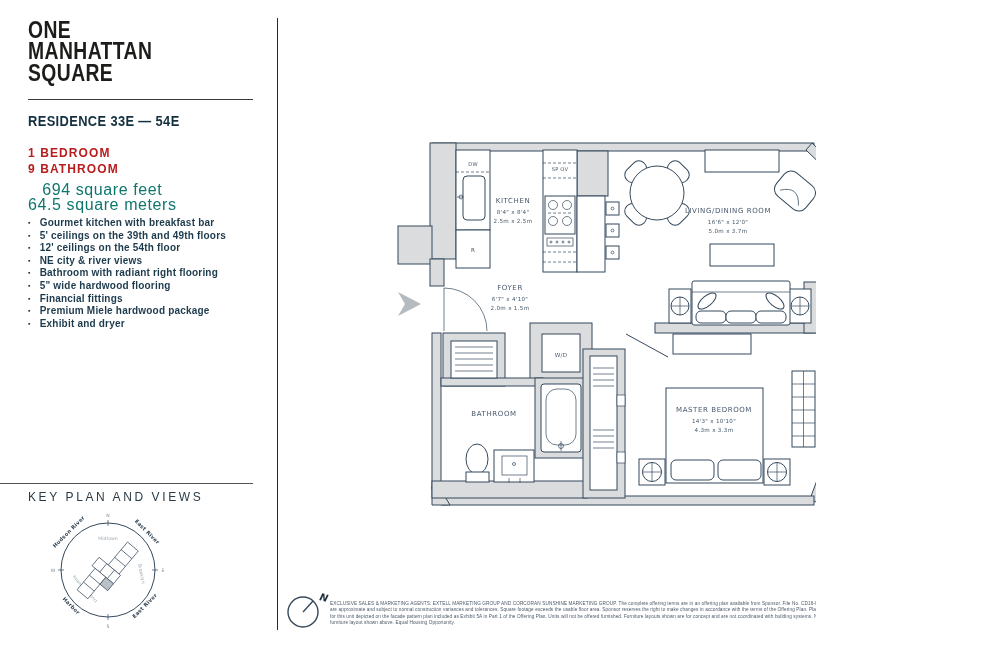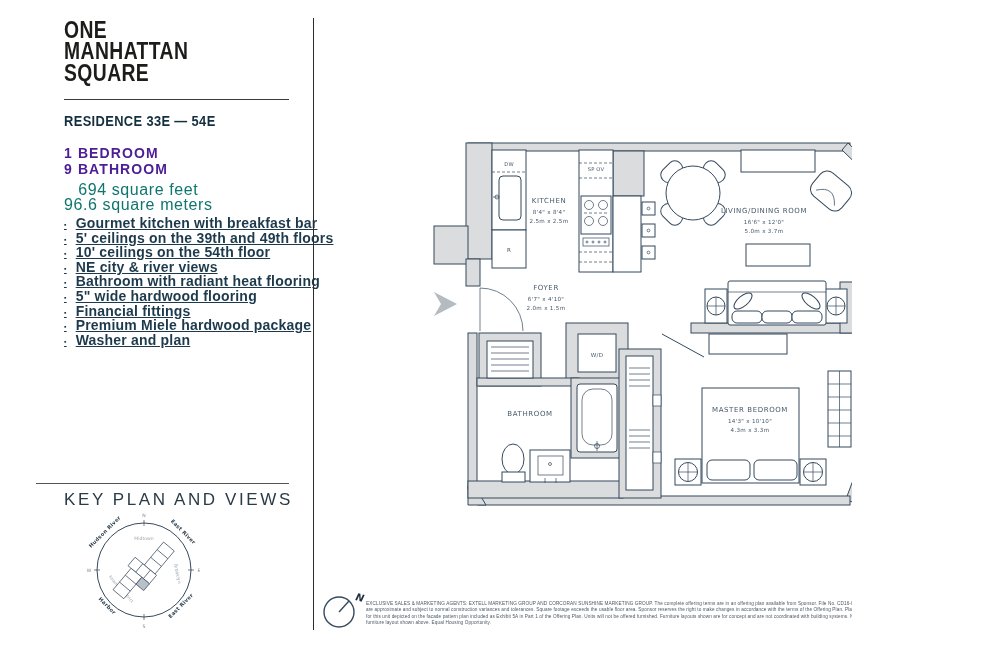--- a/index.html
+++ b/index.html
@@ -1,33 +1,33 @@
 <!DOCTYPE html>
 <html><head>
 <meta charset="utf-8">
 <style>
   html,body{margin:0;padding:0;background:#ffffff;}
   .page{position:relative;width:816px;height:647px;background:#fff;overflow:hidden;
-        font-family:"Liberation Sans",sans-serif;color:#1d3a4d;margin-left:36px;}
+        font-family:"Liberation Sans",sans-serif;color:#1d3a4d;}
   
   .logo{position:absolute;left:28px;top:20px;font-weight:900;font-size:23px;line-height:.93;
         color:#1c1c1a;transform:scaleX(.84);transform-origin:left top;letter-spacing:.5px;}
   .rule{position:absolute;height:0;border-top:1px solid #3a3a3a;}
   .rule-top{left:28px;top:99px;width:225px;}
   .rule-key{left:0;top:483px;width:253px;border-top-color:#555;}
   .residence{position:absolute;left:28px;top:113px;font-weight:800;font-size:14px;color:#14303f;
              transform:scaleX(.92);transform-origin:left top;letter-spacing:.4px;}
-  .summary{position:absolute;left:28px;top:146px;font-size:14px;font-weight:600;
-           letter-spacing:1.1px;line-height:15.5px;color:#4c1d95;}
+  .summary{position:absolute;left:28px;top:146px;font-size:12px;font-weight:600;
+           letter-spacing:1.1px;line-height:15.5px;color:#b91c1c;}
   .area{position:absolute;left:28px;top:183px;font-size:16px;font-weight:500;
         letter-spacing:.6px;line-height:14.5px;color:#0f766e;text-align:center;}
   .features{position:absolute;left:28px;top:217px;margin:0;padding:0;list-style:none;
-            font-size:14px;font-weight:600;line-height:12.6px;color:#1d3a4d;letter-spacing:.2px;text-decoration:underline;}
+            font-size:10px;font-weight:600;line-height:12.6px;color:#1d3a4d;letter-spacing:.2px;}
   .features li::before{content:"▪";font-size:7px;margin-right:9px;vertical-align:1px;}
-  .keyplan-title{position:absolute;left:28px;top:490px;font-size:17px;font-weight:500;
+  .keyplan-title{position:absolute;left:28px;top:490px;font-size:12px;font-weight:500;
                  letter-spacing:2.6px;color:#2a3b47;}
   .divider{position:absolute;left:277px;top:18px;width:1px;height:612px;background:#2b2b2b;}
   
   svg{position:absolute;overflow:visible;}
   .w{fill:#dadcdd;stroke:#35495c;stroke-width:1;}
   .f{fill:#ffffff;stroke:#35495c;stroke-width:1;}
   .l{fill:none;stroke:#35495c;stroke-width:1;}
   .thin{stroke-width:.7;}
   .d{stroke-dasharray:3 2;stroke-width:.7;}
   .t{fill:#46586a;font-size:7px;letter-spacing:.6px;text-anchor:middle;
@@ -57,33 +57,33 @@
 
   <div class="residence">RESIDENCE 33E — 54E</div>
 
   <div class="summary">
     <div>1 BEDROOM</div>
     <div>9 BATHROOM</div>
   </div>
 
   <div class="area">
     <div>694 square feet</div>
-    <div>96.6 square meters</div>
+    <div>64.5 square meters</div>
   </div>
 
   <ul class="features">
     <li>Gourmet kitchen with breakfast bar</li>
     <li>5' ceilings on the 39th and 49th floors</li>
-    <li>10' ceilings on the 54th floor</li>
+    <li>12' ceilings on the 54th floor</li>
     <li>NE city &amp; river views</li>
-    <li>Bathroom with radiant heat flooring</li>
+    <li>Bathroom with radiant right flooring</li>
     <li>5" wide hardwood flooring</li>
     <li>Financial fittings</li>
     <li>Premium Miele hardwood package</li>
-    <li>Washer and plan</li>
+    <li>Exhibit and dryer</li>
   </ul>
 
   <div class="rule rule-key"></div>
   <div class="keyplan-title">KEY PLAN AND VIEWS</div>
 
   <svg style="left:28px;top:500px" width="175" height="142" viewBox="28 500 175 142">
     <circle cx="108" cy="570" r="47" class="l"></circle>
     <line x1="108" y1="520" x2="108" y2="526" class="l thin"></line>
     <line x1="152" y1="570" x2="158" y2="570" class="l thin"></line>
     <line x1="58" y1="570" x2="64" y2="570" class="l thin"></line>

